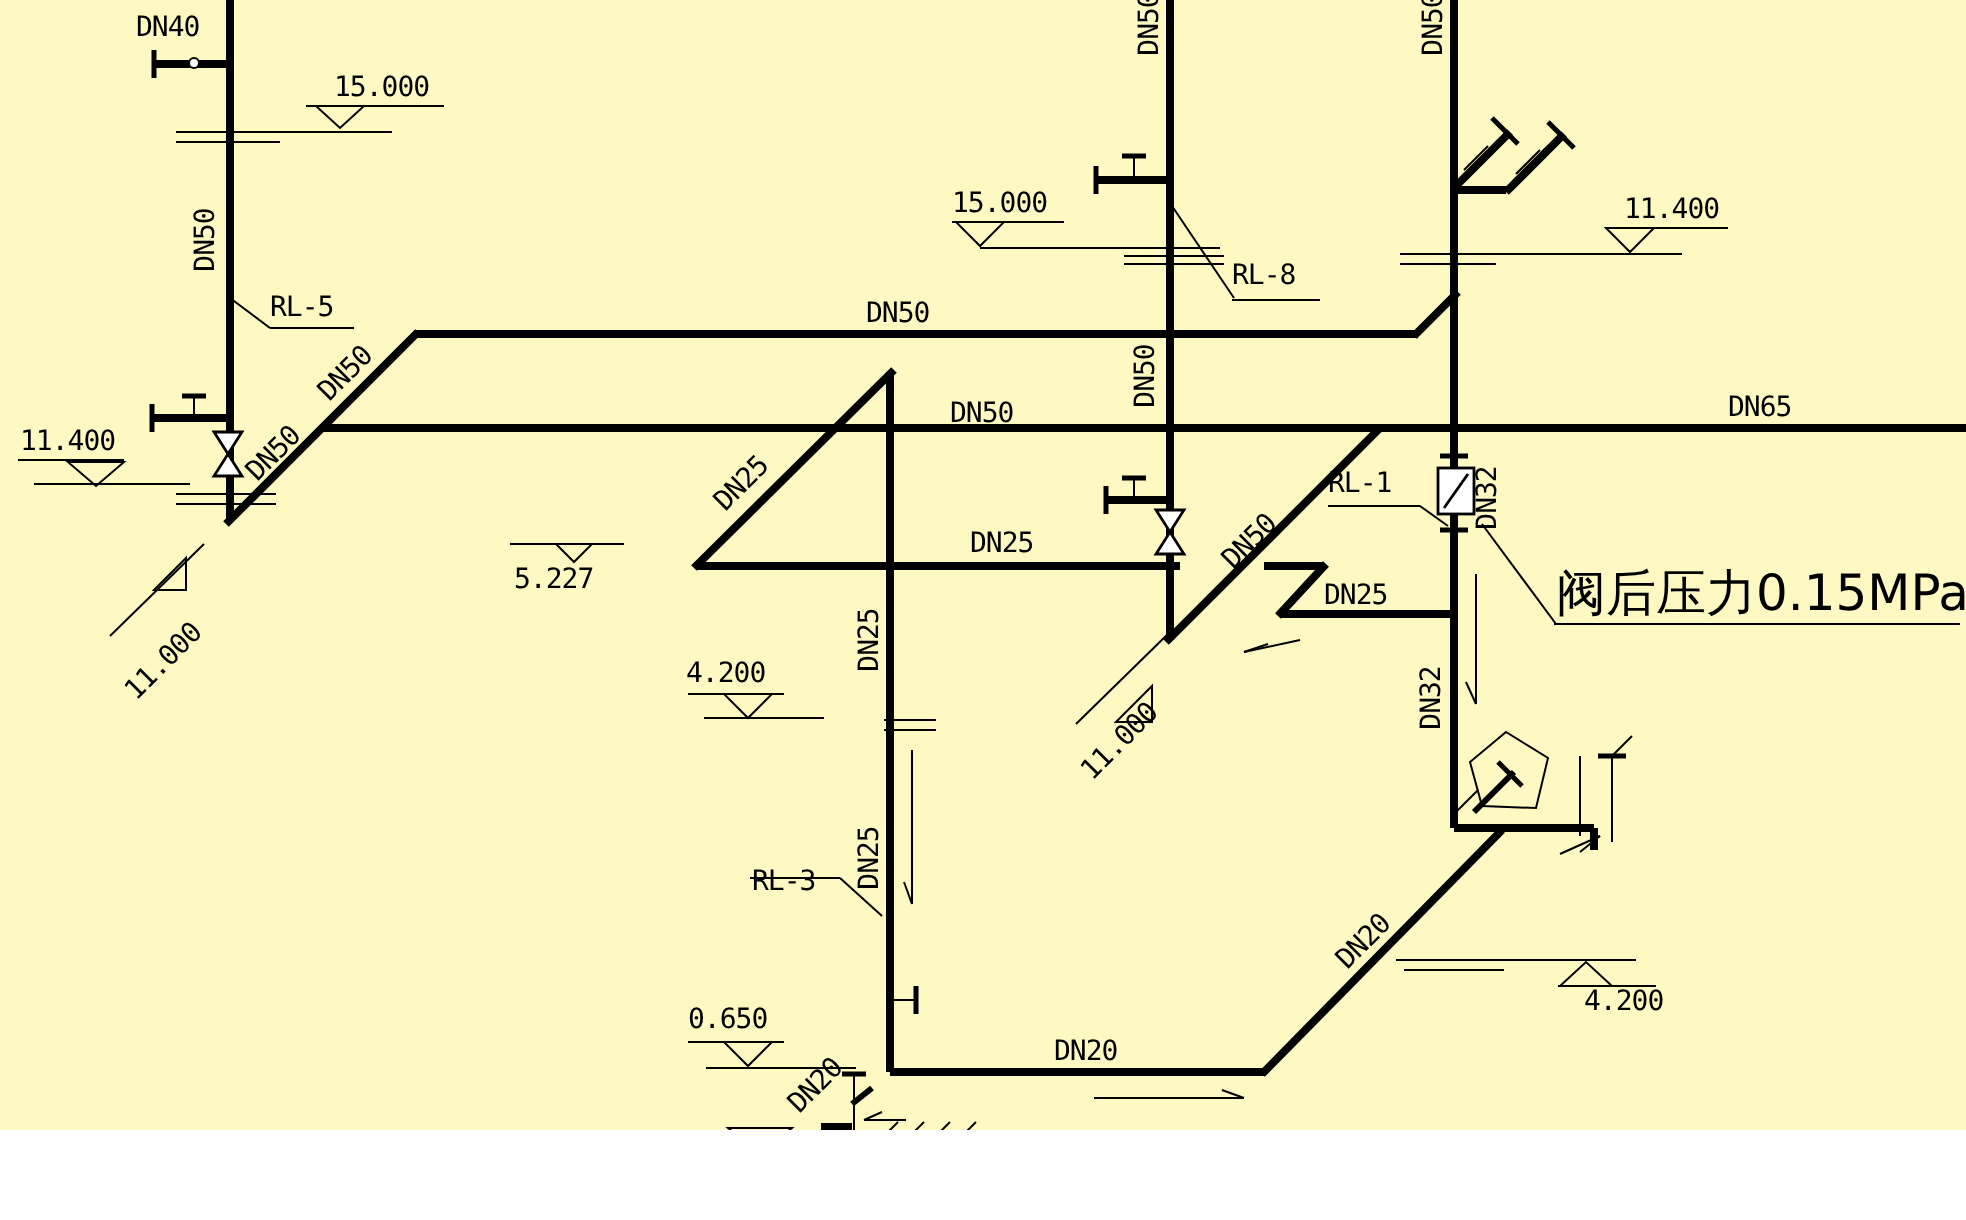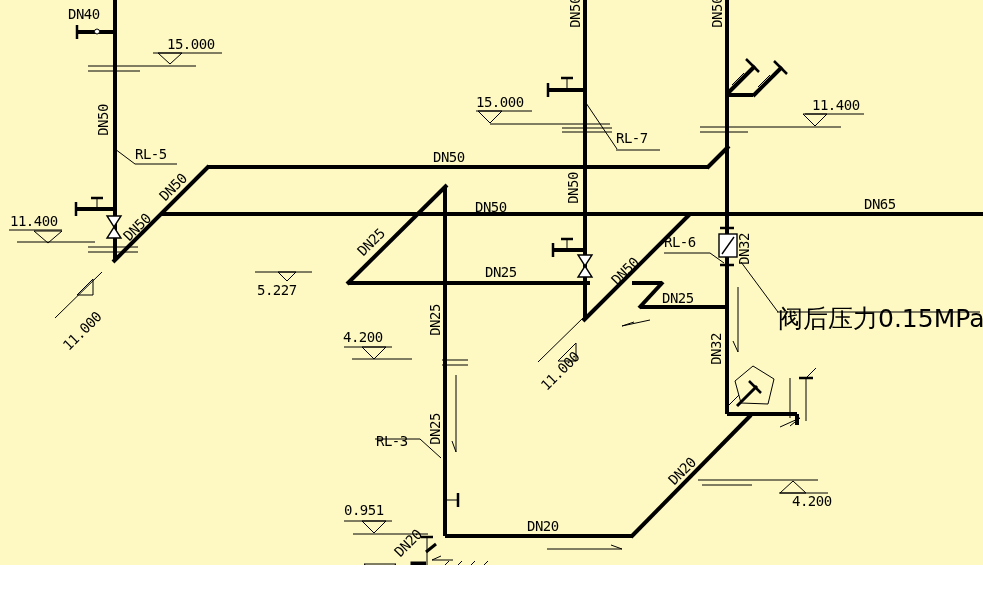--- a/index.html
+++ b/index.html
@@ -2,21 +2,21 @@
 <html><head>
 <meta charset="utf-8">
 <style>
   html,body{margin:0;padding:0;background:#fff;}
   #stage{position:relative;width:983px;height:565px;background:#fef9c3;overflow:hidden;
          font-family:"DejaVu Sans Mono",monospace;color:#000;}
   #stage svg{position:absolute;left:0;top:0;}
   .lbl{position:absolute;font-size:14px;line-height:1;letter-spacing:-0.5px;white-space:nowrap;color:#000;}
   .vc{transform:translate(-50%,-50%) rotate(-90deg);}
   .r45{transform:translate(-50%,-50%) rotate(-45deg);}
-  .note{font-family:"DejaVu Sans","Liberation Sans",sans-serif;font-size:25px;letter-spacing:0;margin-top:22px;}
+  .note{font-family:"DejaVu Sans","Liberation Sans",sans-serif;font-size:25px;letter-spacing:0;}
 </style>
 </head>
 <body>
 
 <div id="stage">
 
 <svg width="983" height="610" viewBox="0 0 983 610">
 
   <g stroke="#000" stroke-width="4" fill="none">
     <path d="M115,0 V260"></path>
@@ -198,32 +198,32 @@
         <path d="M758,87 L770,75"></path>
   </g>
 </svg>
 
 <div class="lbl" style="left:68px;top:7px">DN40</div>
 <div class="lbl" style="left:167px;top:37px">15.000</div>
 <div class="lbl" style="left:135px;top:147px">RL-5</div>
 <div class="lbl" style="left:10px;top:214px">11.400</div>
 <div class="lbl" style="left:433px;top:150px">DN50</div>
 <div class="lbl" style="left:476px;top:95px">15.000</div>
-<div class="lbl" style="left:616px;top:131px">RL-7</div>
+<div class="lbl" style="left:616px;top:131px">RL-8</div>
 <div class="lbl" style="left:475px;top:200px">DN50</div>
 <div class="lbl" style="left:864px;top:197px">DN65</div>
 <div class="lbl" style="left:812px;top:98px">11.400</div>
 <div class="lbl" style="left:257px;top:283px">5.227</div>
 <div class="lbl" style="left:485px;top:265px">DN25</div>
-<div class="lbl" style="left:664px;top:235px">RL-6</div>
+<div class="lbl" style="left:664px;top:235px">RL-1</div>
 <div class="lbl" style="left:662px;top:291px">DN25</div>
 <div class="lbl note" style="left:778px;top:284px">阀后压力0.15MPa</div>
 <div class="lbl" style="left:343px;top:330px">4.200</div>
 <div class="lbl" style="left:376px;top:434px">RL-3</div>
-<div class="lbl" style="left:344px;top:503px">0.951</div>
+<div class="lbl" style="left:344px;top:503px">0.650</div>
 <div class="lbl" style="left:527px;top:519px">DN20</div>
 <div class="lbl" style="left:346px;top:579px">0.000</div>
 <div class="lbl" style="left:792px;top:494px">4.200</div>
 
 <div class="lbl vc" style="left:103px;top:120px">DN50</div>
 <div class="lbl vc" style="left:573px;top:188px">DN50</div>
 <div class="lbl vc" style="left:575px;top:12px">DN50</div>
 <div class="lbl vc" style="left:717px;top:12px">DN50</div>
 <div class="lbl vc" style="left:435px;top:320px">DN25</div>
 <div class="lbl vc" style="left:435px;top:429px">DN25</div>

